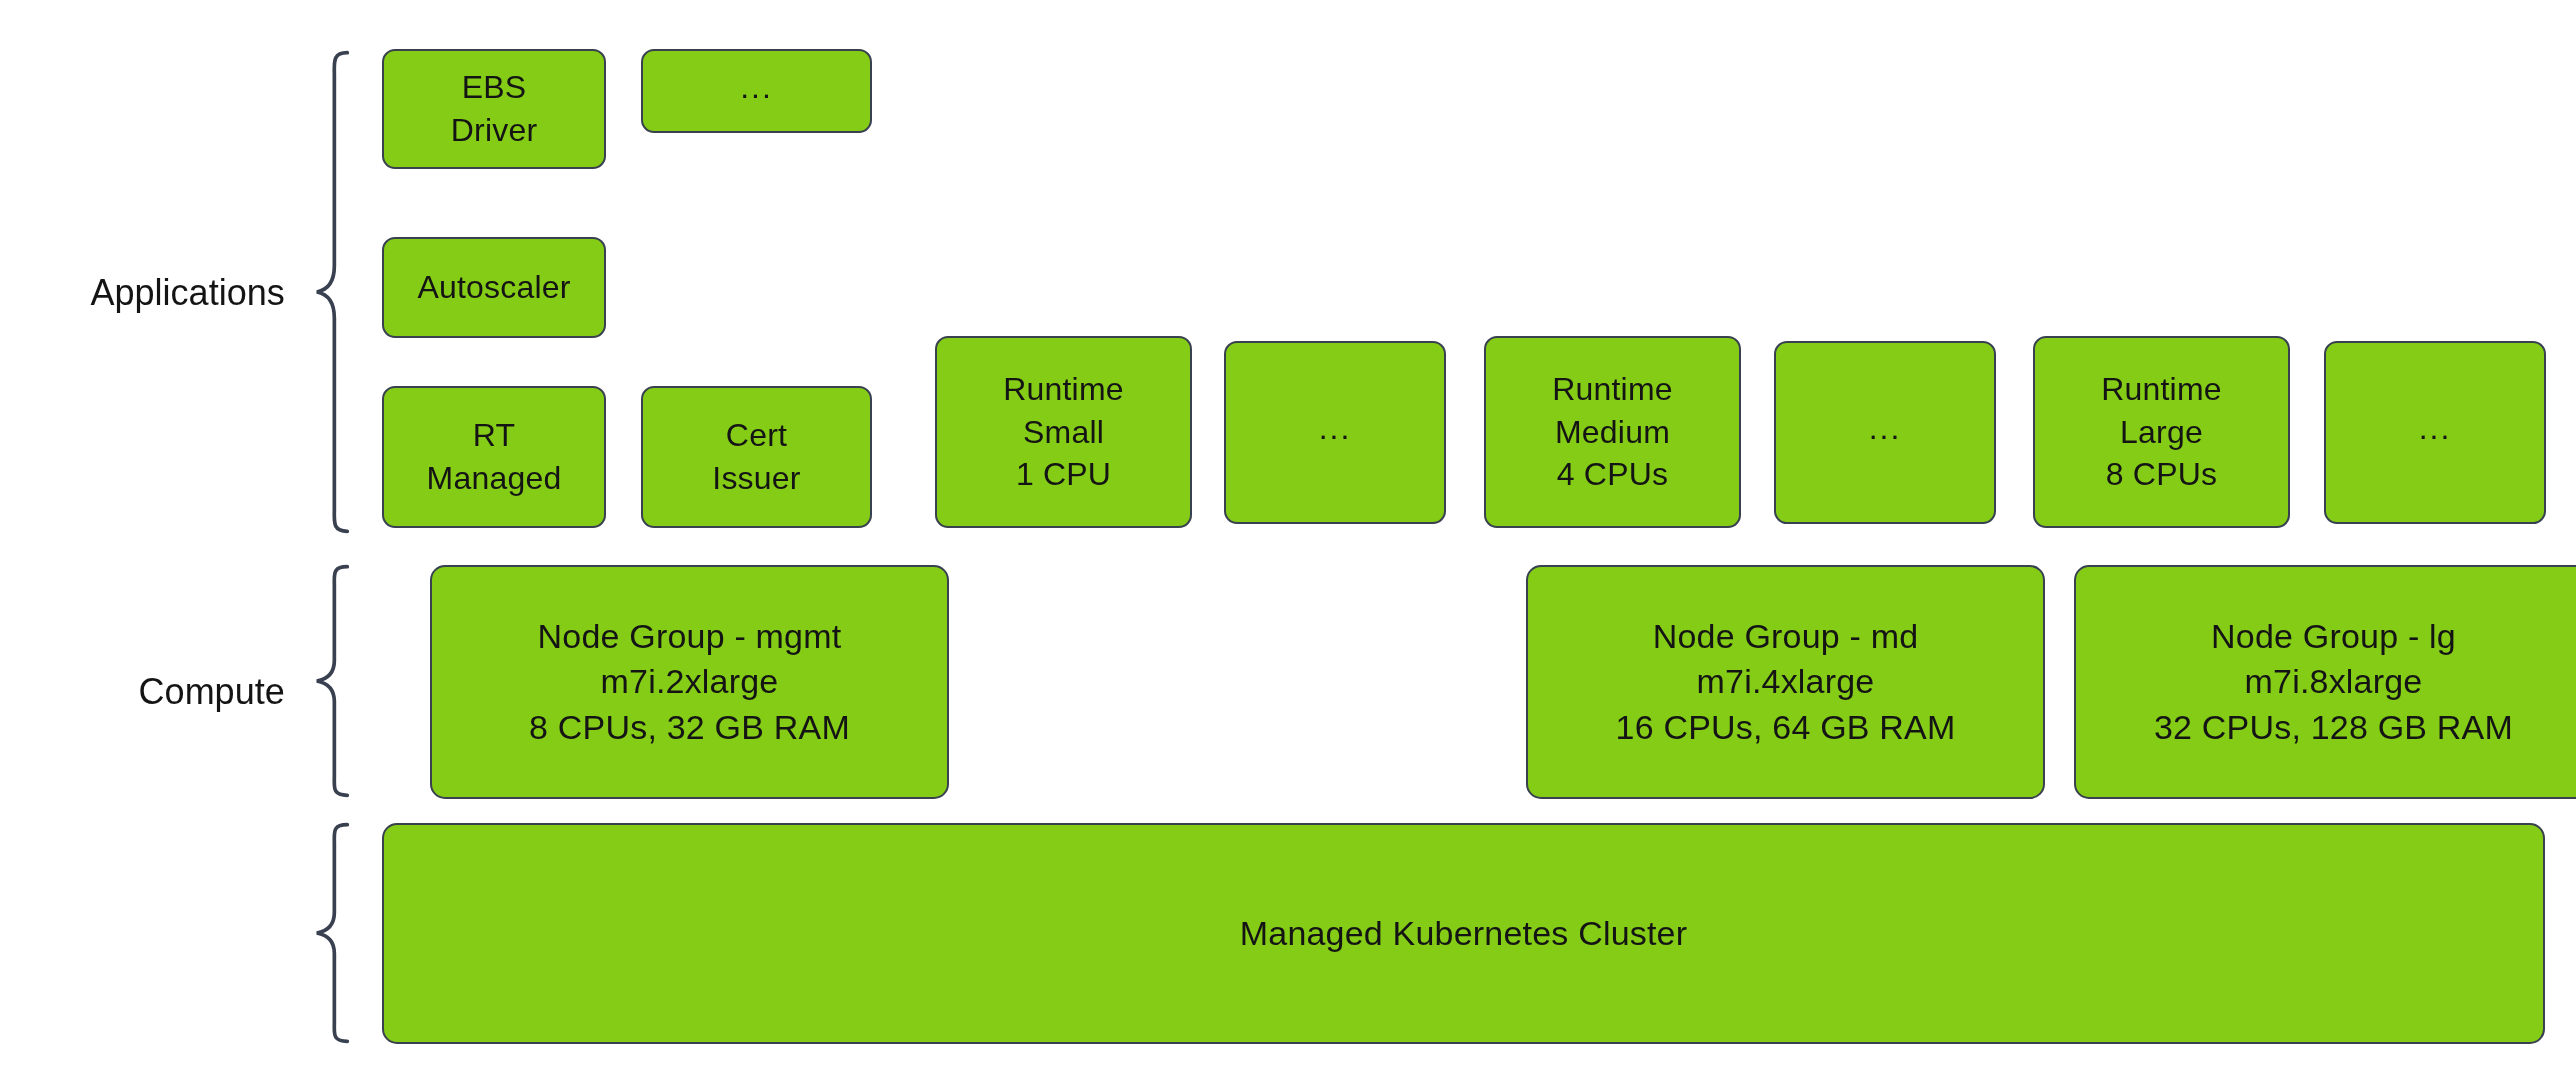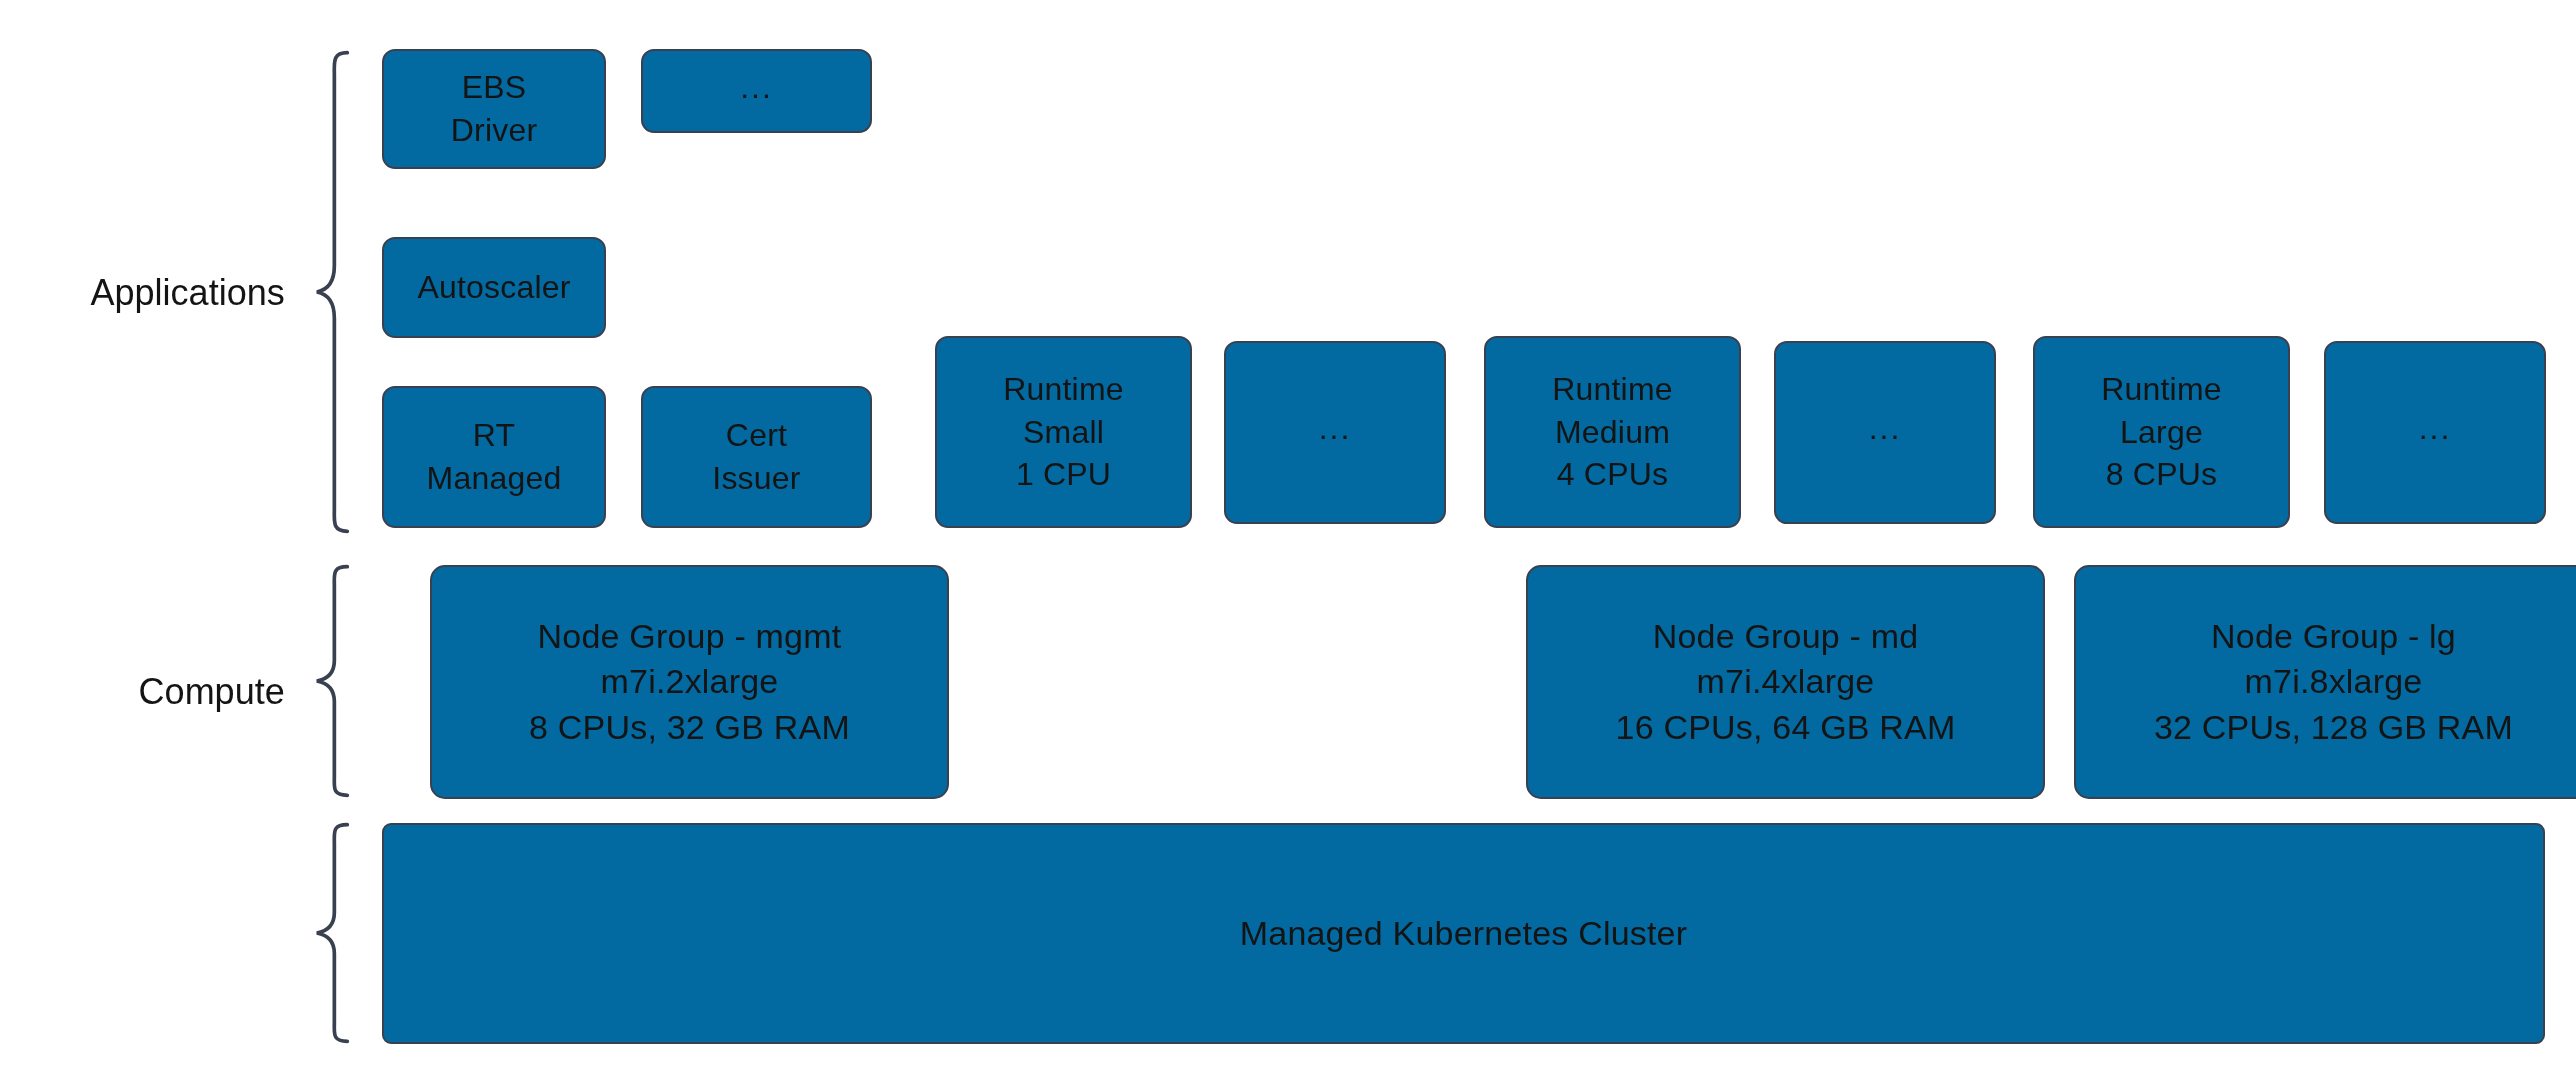--- a/index.html
+++ b/index.html
@@ -13,39 +13,39 @@
     height: 1075px;
     background: #ffffff;
     font-family: "Liberation Sans", sans-serif;
     overflow: hidden;
   }
   .box {
     position: absolute;
     box-sizing: border-box;
     border: 2.8px solid #394150;
     border-radius: 13px;
-    background: #0369a1;
+    background: #84cc16;
     display: flex;
     align-items: center;
     justify-content: center;
     text-align: center;
     color: #141414;
     font-size: 32px;
     line-height: 1.34;
     white-space: pre-line;
     letter-spacing: 0.2px;
   }
   .box.big {
     font-size: 34px;
     border-radius: 15px;
     margin-left: 48px;
   }
   .box.wide {
     font-size: 34px;
-    border-radius: 9px;
+    border-radius: 15px;
   }
   .group-label {
     position: absolute;
     color: #141414;
     font-size: 36px;
     line-height: 1.32;
     text-align: center;
     white-space: pre-line;
     display: flex;
     align-items: center;

